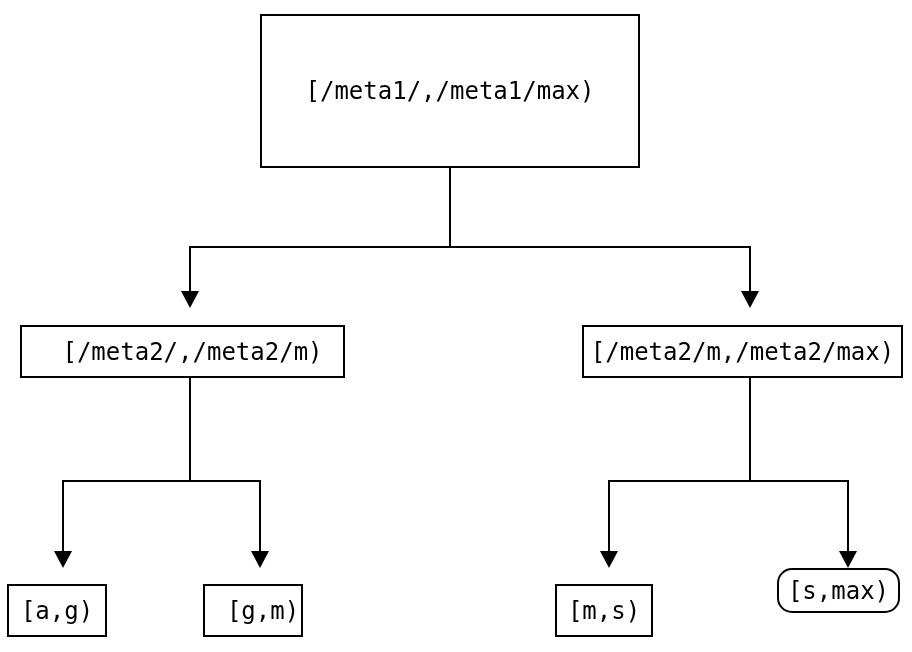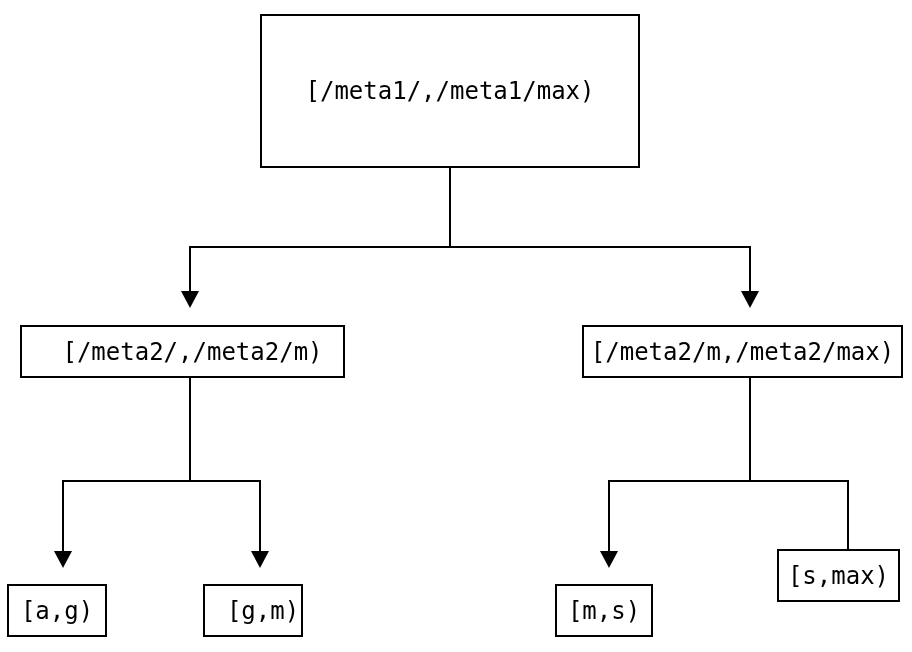--- a/index.html
+++ b/index.html
@@ -33,21 +33,21 @@
     font-size: 24px;
     color: #000000;
     white-space: nowrap;
   }
   #node-root  { left: 260px; top: 14px;  width: 380px; height: 154px; }
   #node-left  { left: 20px;  top: 325px; width: 325px; height: 53px; padding-left: 20px; }
   #node-right { left: 582px; top: 325px; width: 321px; height: 53px; }
   #node-ag    { left: 7px;   top: 584px; width: 100px; height: 53px; }
   #node-gm    { left: 203px; top: 584px; width: 100px; height: 53px; padding-left: 20px; }
   #node-ms    { left: 555px; top: 584px; width: 98px;  height: 53px; }
-  #node-smax  { left: 777px; top: 549px; width: 123px; height: 53px; }
+  #node-smax  { left: 777px; top: 568px; width: 123px; height: 45px; border-radius: 15px; }
   .edge {
     stroke: #000000;
     stroke-width: 2;
     fill: none;
   }
   .arrowhead {
     fill: #000000;
     stroke: none;
   }
 </style>

